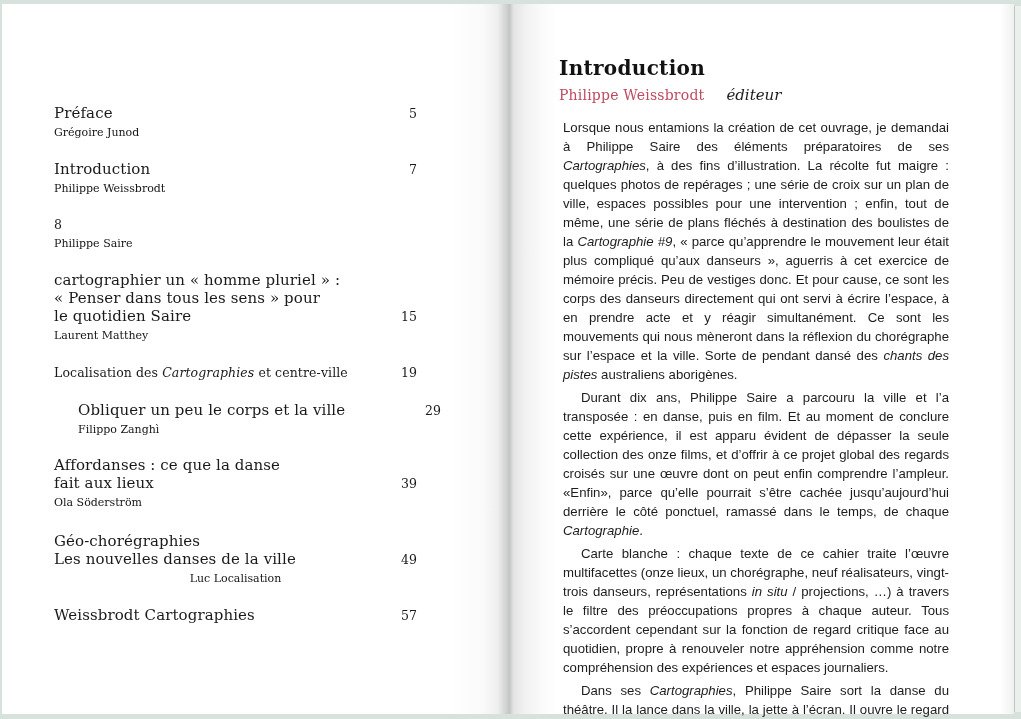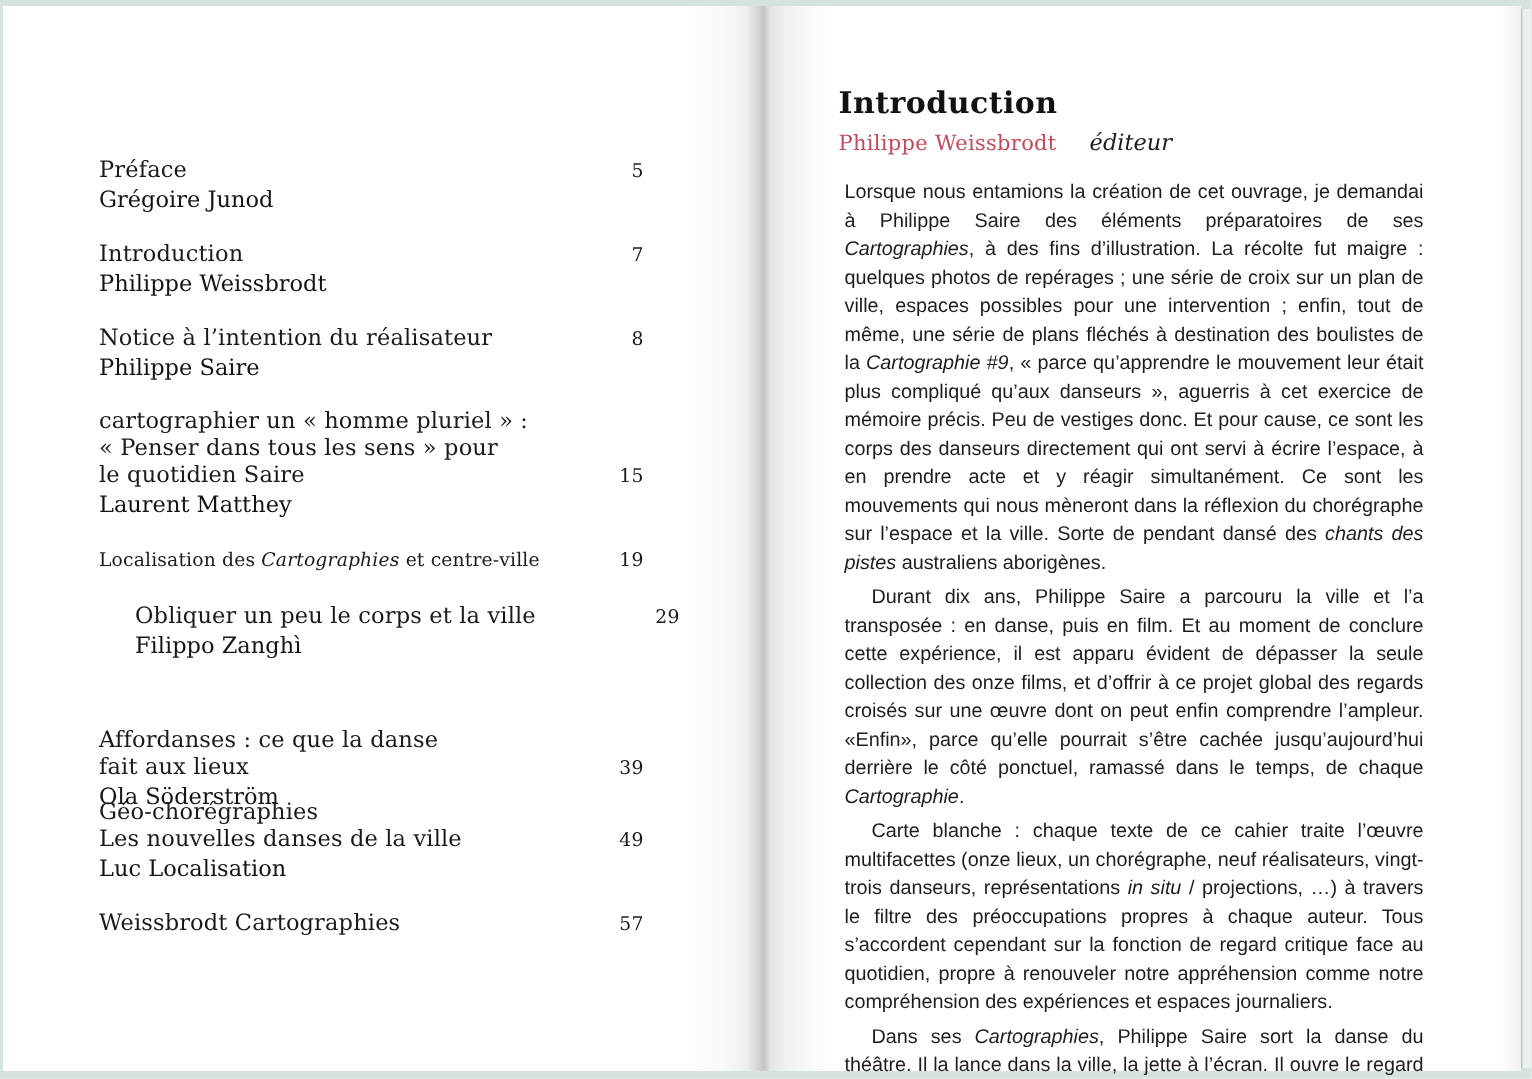--- a/index.html
+++ b/index.html
@@ -47,21 +47,21 @@
     position: absolute;
     right: 0; top: 0;
     width: 14px; height: 100%;
     background: linear-gradient(to right, rgba(0,0,0,0) 0%, rgba(0,0,0,0.06) 100%);
     pointer-events: none;
   }
 
   
   .toc {
     position: absolute;
-    left: 64px; top: 0;
+    left: 52px; top: 0;
     width: 363px; height: 100%;
   }
   .toc-entry { position: absolute; left: 0; width: 363px; }
   .toc-title-line {
     display: flex;
     justify-content: space-between;
     align-items: baseline;
     font-family: "DejaVu Serif", serif;
     font-size: 15px;
     line-height: 18px;
@@ -70,21 +70,21 @@
   }
   .toc-entry.small .toc-title-line { font-size: 12.5px; text-align: right; }
   .toc-page-num {
     font-family: "DejaVu Serif", serif;
     font-size: 12.5px;
     color: #1a1a1a;
   }
   .toc-author {
     margin-top: 4px;
     font-family: "DejaVu Serif", serif;
-    font-size: 15px;
+    font-size: 11px;
     line-height: 12px;
     color: #141414;
   }
 
   
   .right-col {
     position: absolute;
     left: 557px; top: 0;
     width: 394px; height: 100%;
   }
@@ -146,21 +146,20 @@
         </div>
         <div class="toc-entry" style="top: 156px;">
           <div class="toc-title-line">
             <span><span>Introduction</span></span>
             <span class="toc-page-num">7</span>
           </div>
           <div class="toc-author">Philippe Weissbrodt</div>
         </div>
         <div class="toc-entry" style="top: 212px;">
           <div class="toc-title-line">
-            <span><span>Notice à l’intention du réalisateur</span></span>
             <span class="toc-page-num">8</span>
           </div>
           <div class="toc-author">Philippe Saire</div>
         </div>
         <div class="toc-entry" style="top: 267px;">
           <div class="toc-title-line">
             <span><span>cartographier un « homme pluriel » :</span></span>
           </div>
           <div class="toc-title-line">
             <span><span>« Penser dans tous les sens » pour</span></span>
@@ -177,31 +176,31 @@
             <span class="toc-page-num">19</span>
           </div>
         </div>
         <div class="toc-entry" style="top: 397px; margin-left: 24px;">
           <div class="toc-title-line">
             <span><span>Obliquer un peu le corps et la ville</span></span>
             <span class="toc-page-num">29</span>
           </div>
           <div class="toc-author">Filippo Zanghì</div>
         </div>
-        <div class="toc-entry" style="top: 452px; margin-top: 28px;">
+        <div class="toc-entry" style="top: 452px;">
           <div class="toc-title-line">
             <span><span>Affordanses : ce que la danse</span></span>
           </div>
           <div class="toc-title-line">
             <span><span>fait aux lieux</span></span>
             <span class="toc-page-num">39</span>
           </div>
           <div class="toc-author">Ola Söderström</div>
         </div>
-        <div class="toc-entry" style="top: 528px;">
+        <div class="toc-entry" style="top: 528px; text-align: center;">
           <div class="toc-title-line">
             <span><span>Géo-chorégraphies</span></span>
           </div>
           <div class="toc-title-line">
             <span><span>Les nouvelles danses de la ville</span></span>
             <span class="toc-page-num">49</span>
           </div>
           <div class="toc-author">Luc Localisation</div>
         </div>
         <div class="toc-entry" style="top: 602px;">

